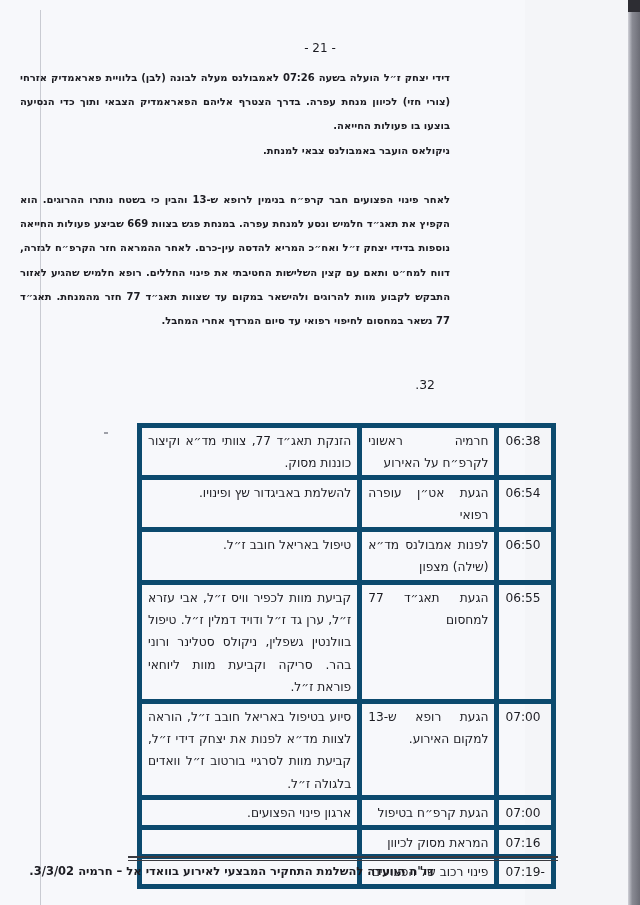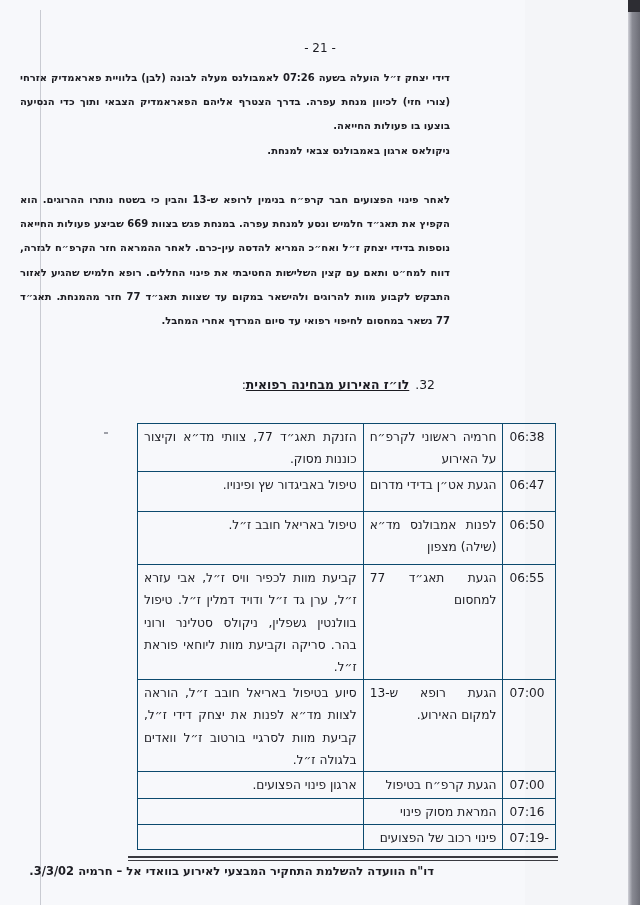--- a/index.html
+++ b/index.html
@@ -9,21 +9,21 @@
     .left-rule { position: absolute; left: 40px; top: 10px; width: 1px; height: 895px; background: #c9cbd2; }
     .right-edge { position: absolute; left: 628px; top: 0; width: 12px; height: 905px;
       background: linear-gradient(90deg, #d0d1d8 0%, #8a8b94 35%, #6c6d76 100%); }
     .right-edge-top { position: absolute; left: 628px; top: 0; width: 12px; height: 12px; background: #2d2d33; }
     .page-num { position: absolute; left: 0; width: 640px; top: 41px; text-align: center; font-size: 12px; direction: ltr; }
     .body-text { position: absolute; right: 75px; width: 430px; direction: rtl; text-align: justify; font-size: 10px; line-height: 24.2px; font-weight: bold; }
     .body-text p { margin: 0; }
     .heading { position: absolute; right: 90px; top: 377px; direction: rtl; font-size: 12.4px; display: flex; gap: 6px; }
     .heading .title { text-decoration: underline; font-weight: bold; }
     table.events { position: absolute; left: 137px; top: 423px; width: 419px; border-collapse: collapse; direction: rtl; font-size: 12.2px; }
-    table.events td { border: 1px solid #0c4a6e; vertical-align: top; padding: 2px 6px 0 6px; line-height: 22.4px; text-align: justify; }
+    table.events td { border: 5px solid #0c4a6e; vertical-align: top; padding: 2px 6px 0 6px; line-height: 22.4px; text-align: justify; }
     td.time { width: 50px; direction: ltr; text-align: left; white-space: nowrap; }
     td.event { width: 141px; }
     td.action { width: 228px; }
     .footer-rule1 { position: absolute; left: 128px; top: 856px; width: 430px; height: 2px; background: #3a3a40; }
     .footer-rule2 { position: absolute; left: 128px; top: 860px; width: 430px; height: 1px; background: #3a3a40; }
     .footer { position: absolute; right: 91px; top: 864px; direction: rtl; font-size: 11.5px; font-weight: bold; white-space: nowrap; }
     .speck { position: absolute; width: 4px; height: 2px; background: #9ea0a8; }
   </style>
 </head>
 <body>
@@ -32,42 +32,41 @@
   <div class="left-rule"></div>
   <div class="right-edge"></div>
   <div class="right-edge-top"></div>
 
   <div class="page-num">- 21 -</div>
 
   <div class="body-text" style="top:66px;">
     <p>דידי יצחק ז״ל הועלה בשעה 07:26 לאמבולנס מעלה לבונה (לבן) בלוויית פאראמדיק אזרחי (צורי חזי) לכיוון מנחת עפרה. בדרך הצטרף אליהם הפאראמדיק הצבאי ותוך כדי הנסיעה בוצעו בו פעולות החייאה.</p>
   </div>
   <div class="body-text" style="top:139px;">
-    <p>ניקולאס ארגון באמבולנס צבאי למנחת.</p>
+    <p>ניקולאס הועבר באמבולנס צבאי למנחת.</p>
   </div>
   <div class="body-text" style="top:188px;">
     <p>לאחר פינוי הפצועים חבר קרפ״ח בנימין לרופא ש-13 והבין כי בשטח נותרו ההרוגים. הוא הקפיץ את תאג״ד חלמיש ונסע למנחת עפרה. במנחת פגש בצוות 669 שביצע פעולות החייאה נוספות בדידי יצחק ז״ל ואח״כ המריא להדסה עין-כרם. לאחר ההמראה חזר הקרפ״ח לגזרה, דווח למח״ט ותאם עם קצין השלישות החטיבתי את פינוי החללים. רופא חלמיש שהגיע לאזור התבקש לקבוע מוות להרוגים ולהישאר במקום עד שצוות תאג״ד 77 חזר מהמנחת. תאג״ד 77 נשאר במחסום לחיפוי רפואי עד סיום המרדף אחרי המחבל.</p>
   </div>
 
   <div class="heading">
     <span>32.</span>
-    <span><span class="title">לו״ז האירוע מבחינה רפואית</span><span>:</span></span>
   </div>
 
   <table class="events">
     <tbody>
       <tr style="height:44px;">
         <td class="time">06:38</td>
         <td class="event">חרמיה ראשוני לקרפ״ח על האירוע</td>
         <td class="action">הזנקת תאג״ד 77, צוותי מד״א וקיצור כוננות מסוק.</td>
       </tr>
       <tr style="height:40px;">
-        <td class="time">06:47</td>
-        <td class="event">הגעת אט״ן בדידי מדרום</td>
-        <td class="action">טיפול באביגדור שץ ופינויו.</td>
+        <td class="time">06:54</td>
+        <td class="event">הגעת אט״ן עופרה רפואי</td>
+        <td class="action">להשלמת באביגדור שץ ופינויו.</td>
       </tr>
       <tr style="height:53px;">
         <td class="time">06:50</td>
         <td class="event">לפנות אמבולנס מד״א (שילה) מצפון</td>
         <td class="action">טיפול באריאל חובב ז״ל.</td>
       </tr>
       <tr style="height:110px;">
         <td class="time">06:55</td>
         <td class="event">הגעת תאג״ד 77 למחסום</td>
         <td class="action">קביעת מוות לכפיר וויס ז״ל, אבי עזרא ז״ל, ערן גד ז״ל ודויד דמלין ז״ל. טיפול בוולנטין גשפלין, ניקולס סטלינר ורוני בהר. סריקה וקביעת מוות ליוחאי פוראת ז״ל.</td>
@@ -77,21 +76,21 @@
         <td class="event">הגעת רופא ש-13 למקום האירוע.</td>
         <td class="action">סיוע בטיפול באריאל חובב ז״ל, הוראה לצוות מד״א לפנות את יצחק דידי ז״ל, קביעת מוות לסרגיי בורטוב ז״ל וואדים בלגולה ז״ל.</td>
       </tr>
       <tr style="height:27px;">
         <td class="time">07:00</td>
         <td class="event">הגעת קרפ״ח בטיפול</td>
         <td class="action">ארגון פינוי הפצועים.</td>
       </tr>
       <tr style="height:25px;">
         <td class="time">07:16</td>
-        <td class="event">המראת מסוק פינוי</td>
+        <td class="event">המראת מסוק לכיוון</td>
         <td class="action"></td>
       </tr>
       <tr style="height:24px;">
         <td class="time">07:19-</td>
         <td class="event">פינוי רכוב של הפצועים</td>
         <td class="action"></td>
       </tr>
     </tbody>
   </table>
 

